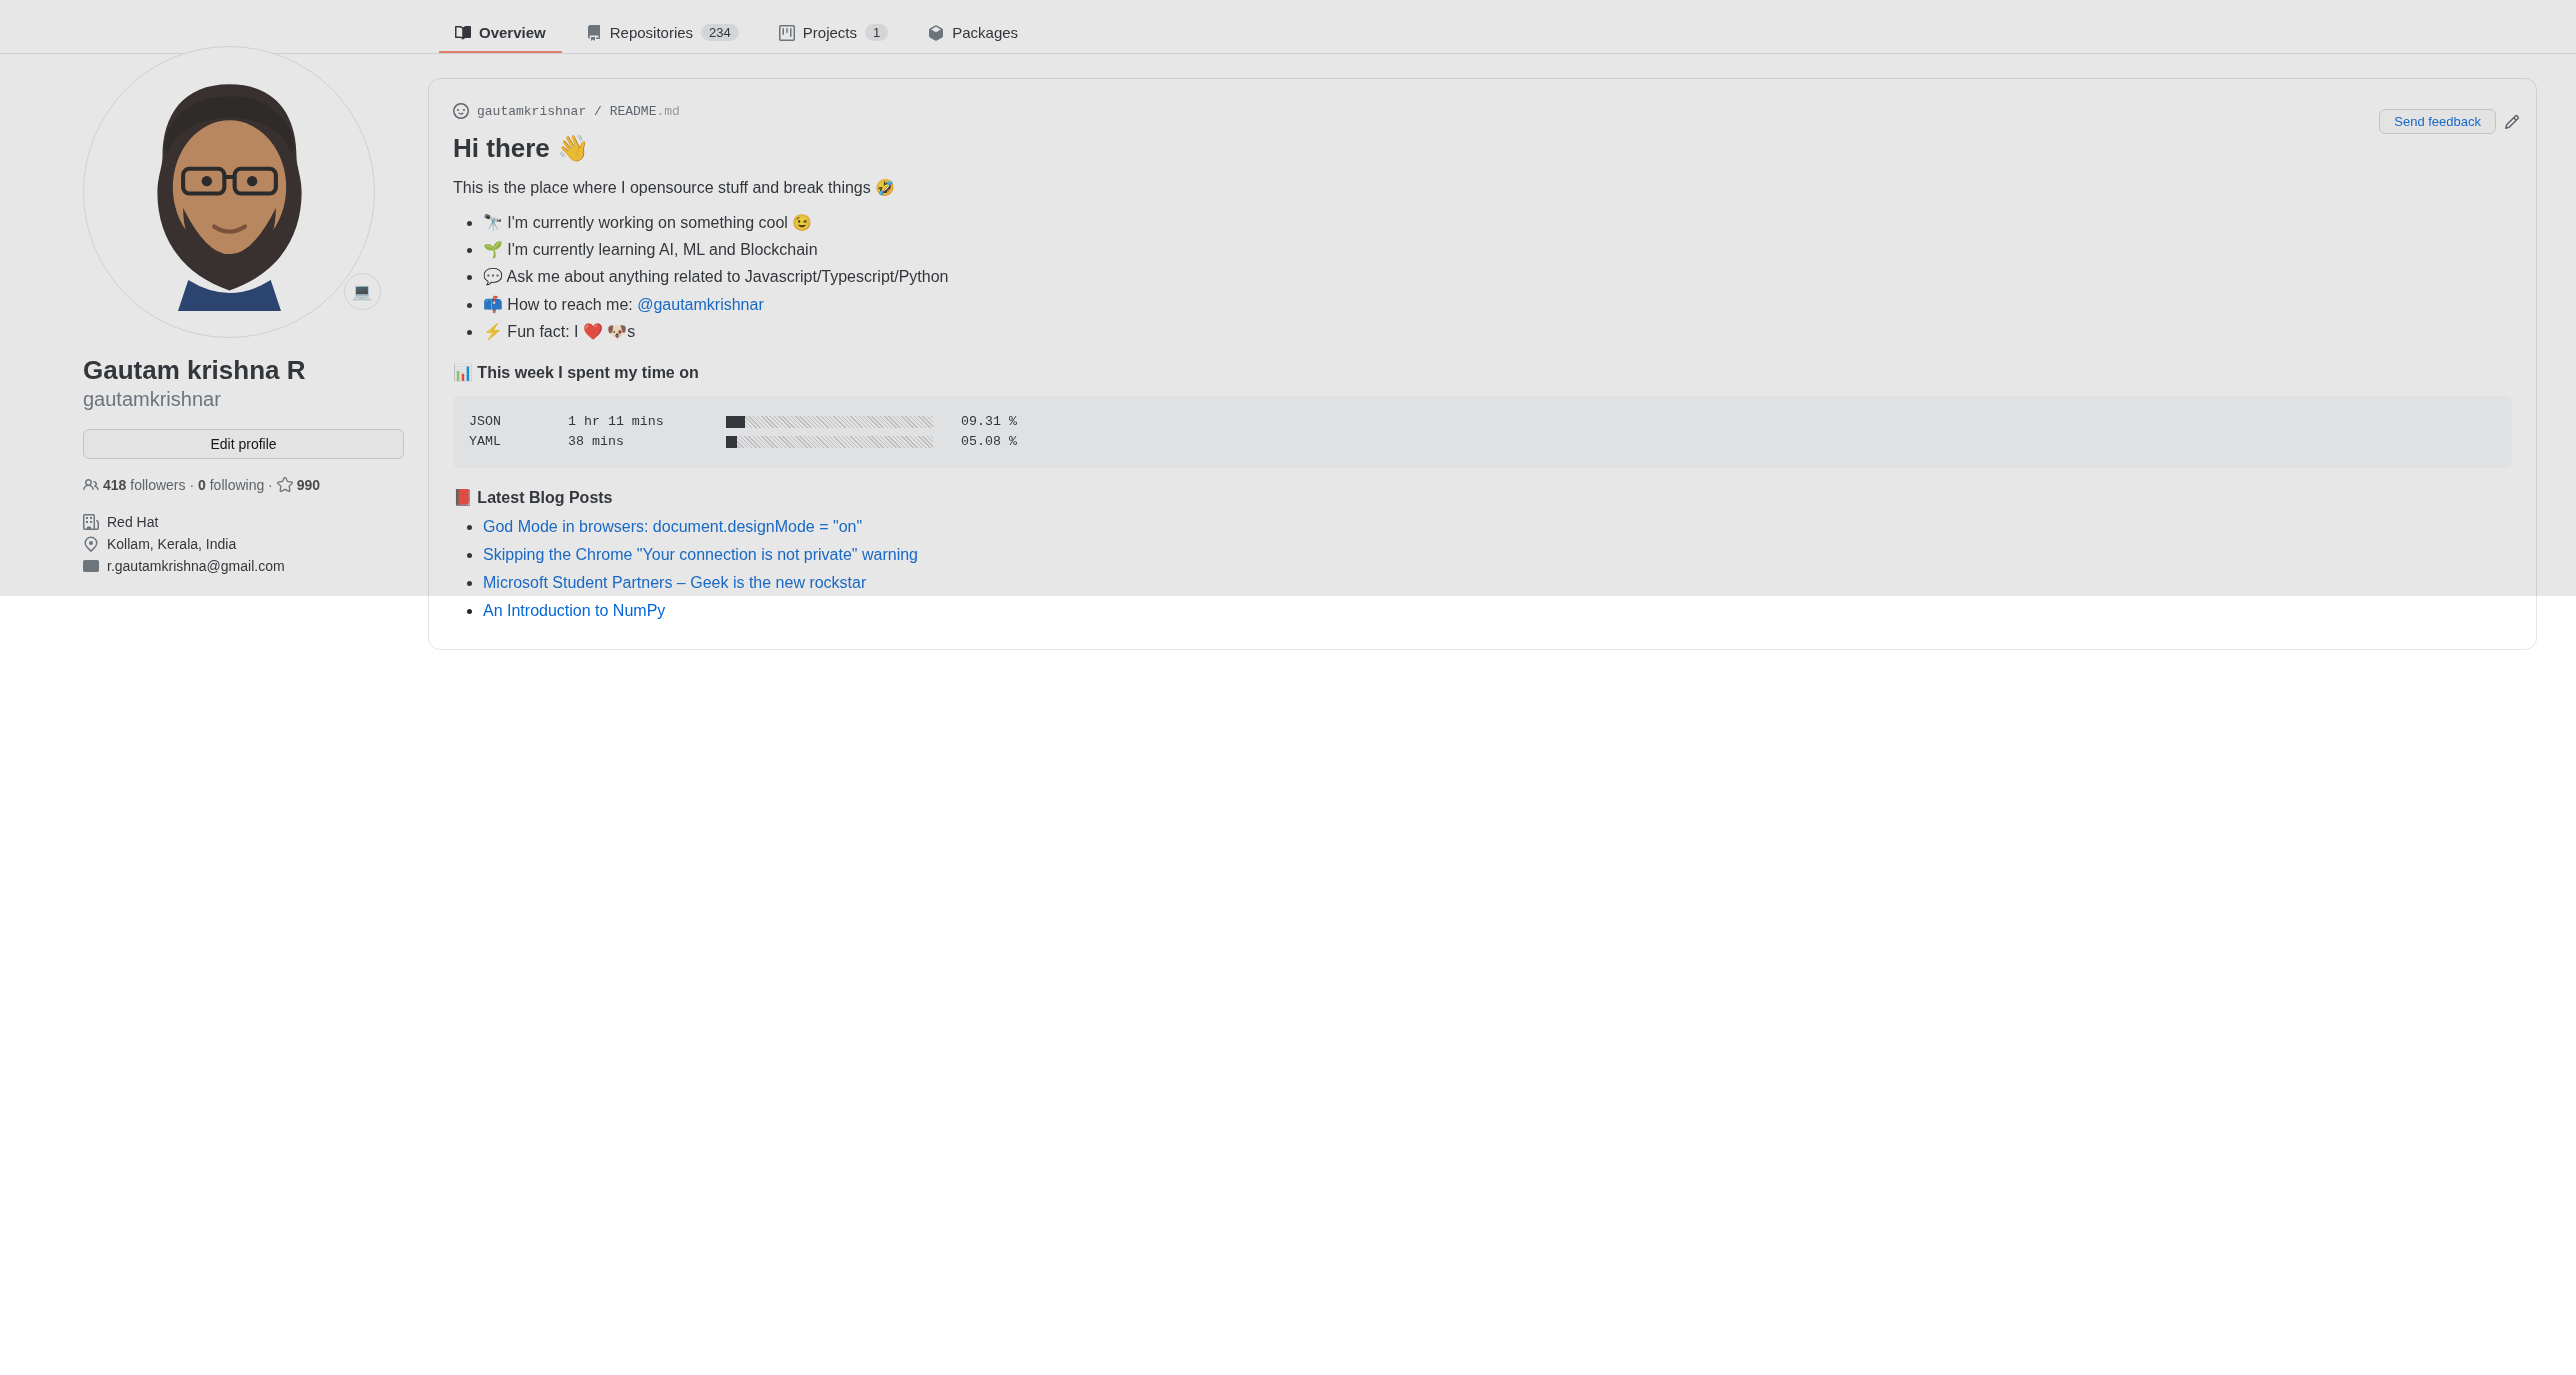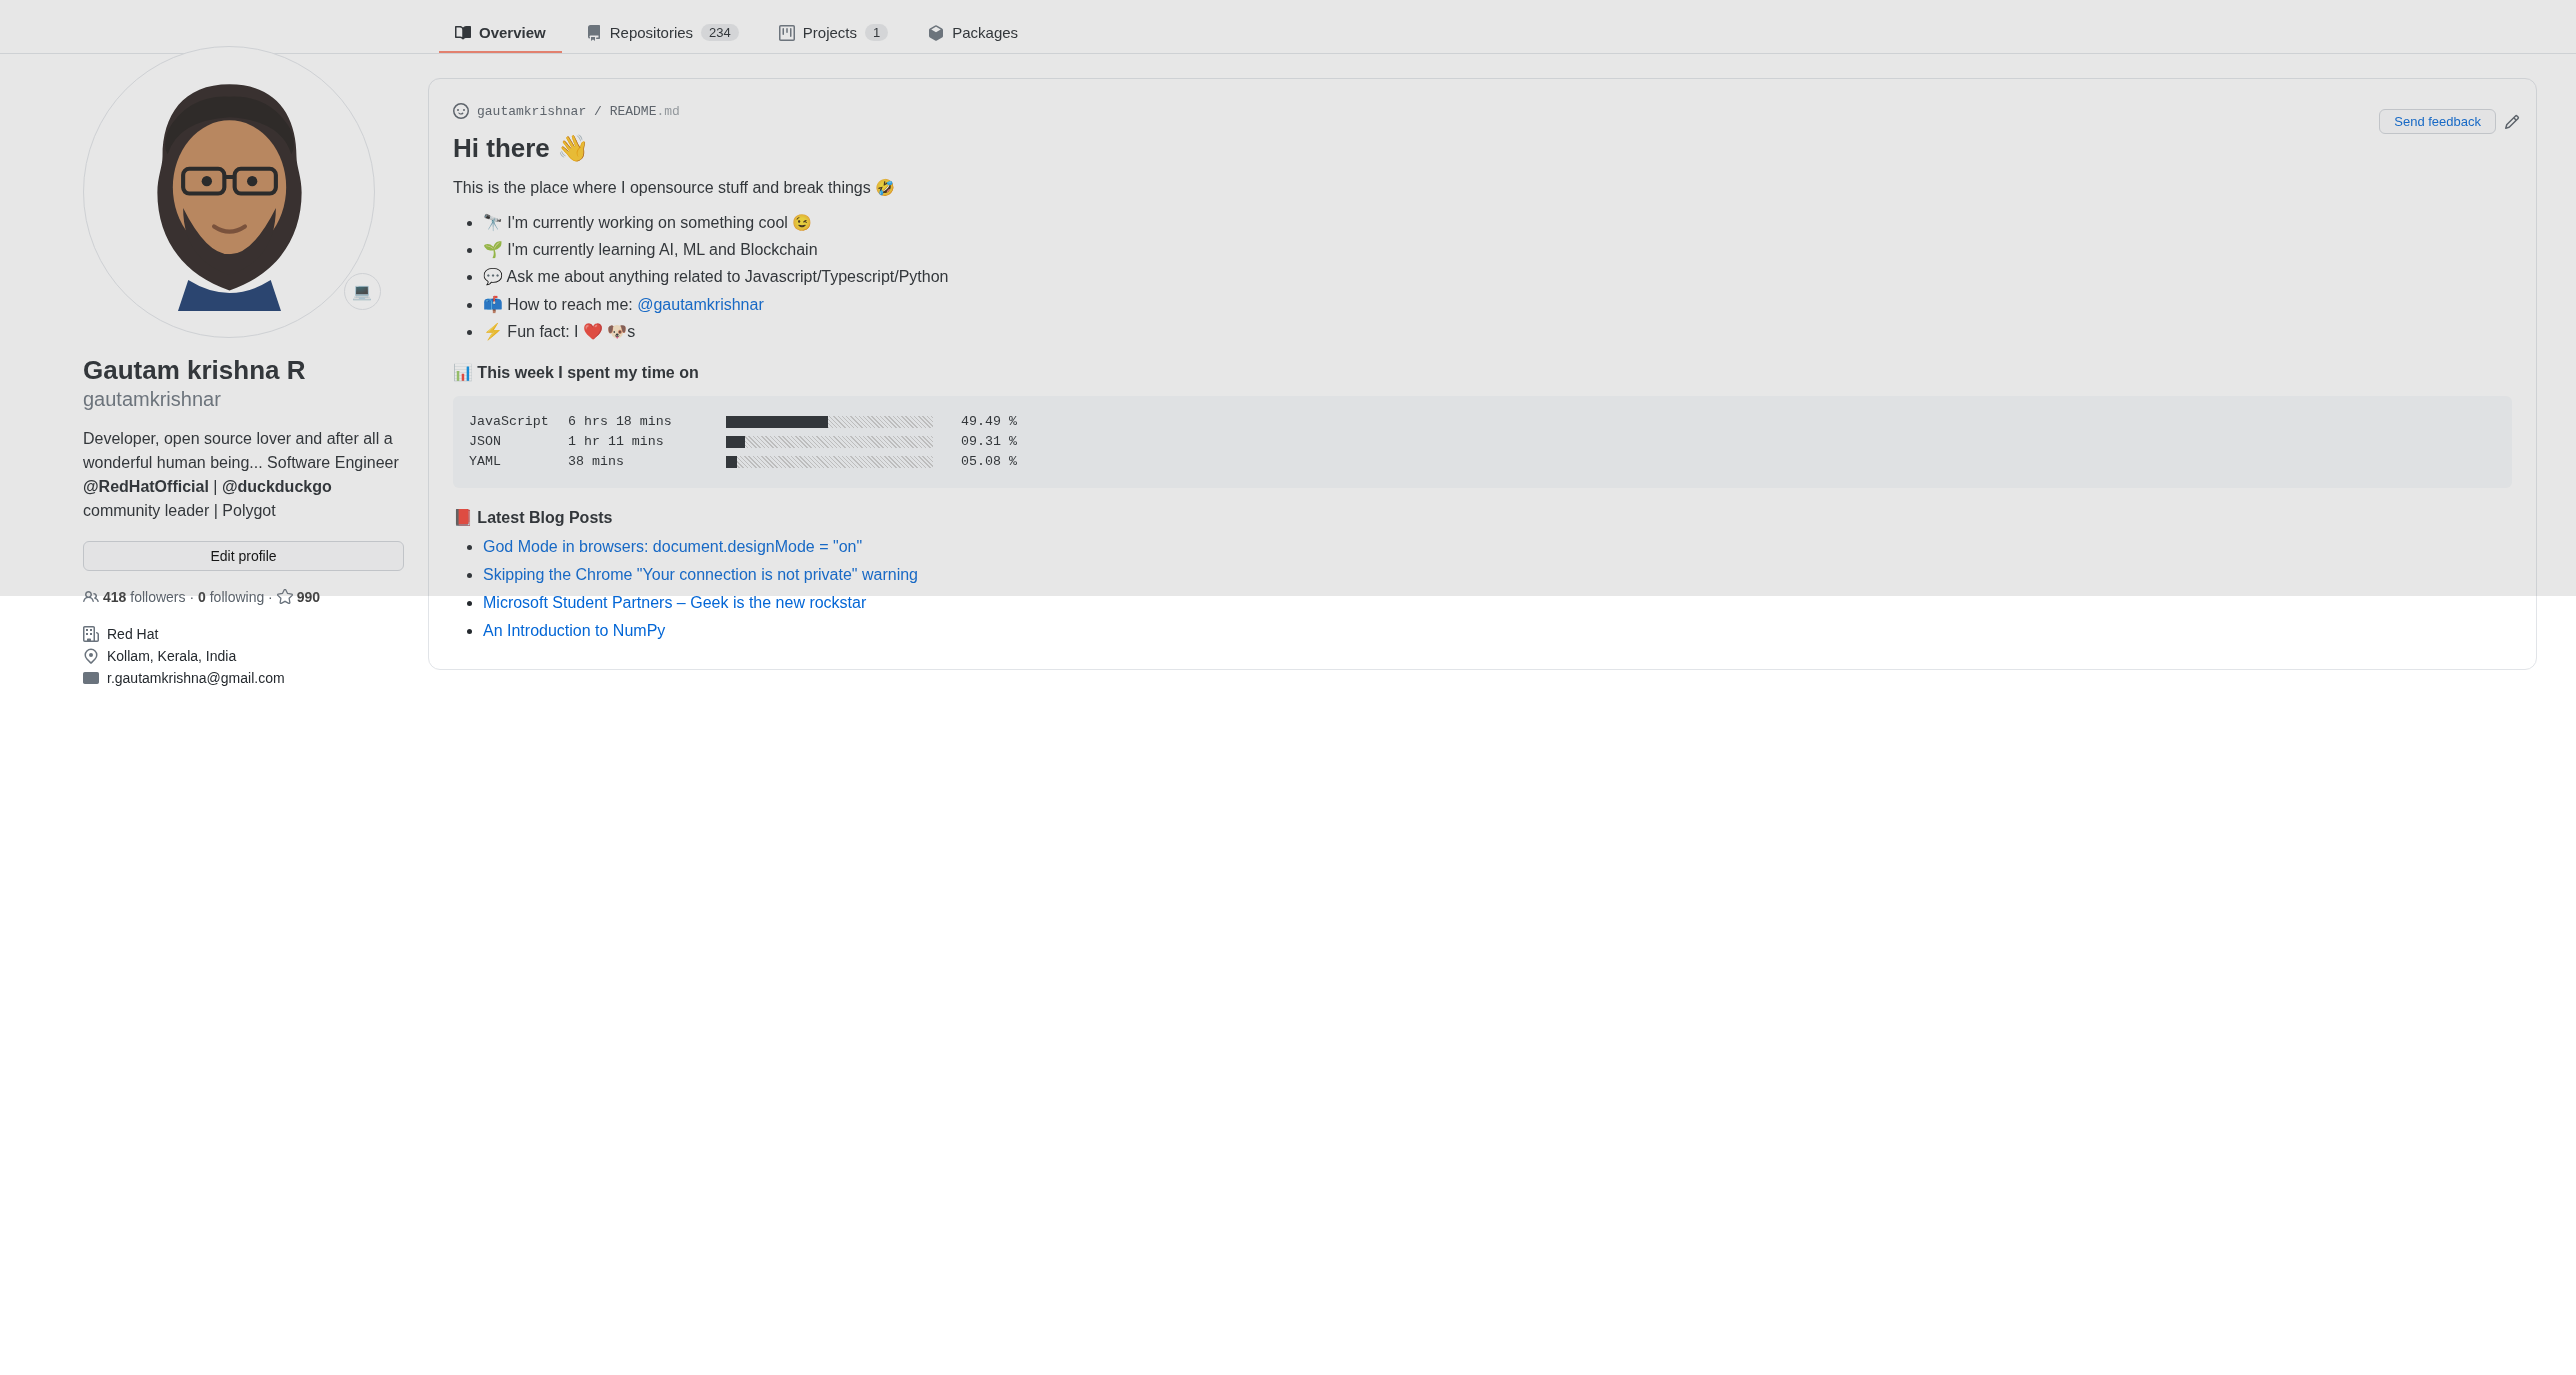--- a/index.html
+++ b/index.html
@@ -274,23 +274,20 @@
           <path d="M60 200 Q 100 225 140 200 L 150 230 L 50 230 Z" fill="#1a3a6e"></path>
           <path d="M40 55 Q 60 20 100 22 Q 140 20 160 55 Q 165 70 160 78 Q 150 45 100 42 Q 50 45 40 78 Q 35 70 40 55 Z" fill="#1f1a18"></path>
         </svg>
       </div>
       <div class="status-badge">
           <span>💻</span>
         </div>
     </div>
     <h1 class="fullname">Gautam krishna R</h1>
     <div class="username">gautamkrishnar</div>
-    <p class="bio">
-      <span>Developer, open source lover and after all a wonderful human being... Software Engineer </span><span class="mention">@RedHatOfficial</span><span> | </span><span class="mention">@duckduckgo</span><span> community leader | Polygot</span>
-    </p>
     <button class="edit-btn">Edit profile</button>
     <div class="stats">
       <svg class="icon" style="width:16px;height:16px;color:#6a737d" viewBox="0 0 16 16" fill="currentColor">
           <path d="M5.5 3.5a2 2 0 100 4 2 2 0 000-4zM2 5.5a3.5 3.5 0 115.898 2.549 5.507 5.507 0 013.034 4.084.75.75 0 11-1.482.235 4.001 4.001 0 00-7.9 0 .75.75 0 01-1.482-.236A5.507 5.507 0 013.102 8.05 3.49 3.49 0 012 5.5zM11 4a.75.75 0 100 1.5 1.5 1.5 0 01.666 2.844.75.75 0 00-.416.672v.352a.75.75 0 00.574.73c1.2.289 2.162 1.2 2.522 2.372a.75.75 0 101.434-.44 5.01 5.01 0 00-2.56-3.012A3 3 0 0011 4z"></path>
         </svg>
       <span><b>418</b><span> followers · </span></span>
       <span><b>0</b><span> following · </span></span>
       <svg style="width:16px;height:16px;color:#6a737d" viewBox="0 0 16 16" fill="currentColor">
           <path d="M8 .25a.75.75 0 01.673.418l1.882 3.815 4.21.612a.75.75 0 01.416 1.279l-3.046 2.97.719 4.192a.75.75 0 01-1.088.791L8 12.347l-3.766 1.98a.75.75 0 01-1.088-.79l.72-4.194L.818 6.374a.75.75 0 01.416-1.28l4.21-.611L7.327.668A.75.75 0 018 .25z" fill="none" stroke="currentColor" stroke-width="1.3"></path>
         </svg>
@@ -338,21 +335,20 @@
       <ul class="readme-ul">
         <li>🔭 I'm currently working on something cool 😉</li>
         <li>🌱 I'm currently learning AI, ML and Blockchain</li>
         <li>💬 Ask me about anything related to Javascript/Typescript/Python</li>
         <li><span>📫 How to reach me: </span><span class="link">@gautamkrishnar</span></li>
         <li>⚡ Fun fact: I ❤️ 🐶s</li>
       </ul>
 
       <p class="section-h">📊 This week I spent my time on</p>
       <div class="code-block" id="stats-block">
-          <div class="stat-row"><span class="stat-lang">JavaScript</span><span class="stat-time">6 hrs 18 mins</span><span class="stat-bar"><span class="stat-bar-fill" style="width: 49.49%;"></span></span><span class="stat-pct">49.49 %</span></div>
           <div class="stat-row"><span class="stat-lang">JSON</span><span class="stat-time">1 hr 11 mins</span><span class="stat-bar"><span class="stat-bar-fill" style="width: 9.31%;"></span></span><span class="stat-pct">09.31 %</span></div>
           <div class="stat-row"><span class="stat-lang">YAML</span><span class="stat-time">38 mins</span><span class="stat-bar"><span class="stat-bar-fill" style="width: 5.08%;"></span></span><span class="stat-pct">05.08 %</span></div>
         </div>
 
       <div class="blog-section">
         <p class="section-h">📕 Latest Blog Posts</p>
         <ul class="blog-ul" id="blog-list">
             <li><span class="link">God Mode in browsers: document.designMode = "on"</span></li>
             <li><span class="link">Skipping the Chrome "Your connection is not private" warning</span></li>
             <li><span class="link">Microsoft Student Partners – Geek is the new rockstar</span></li>

